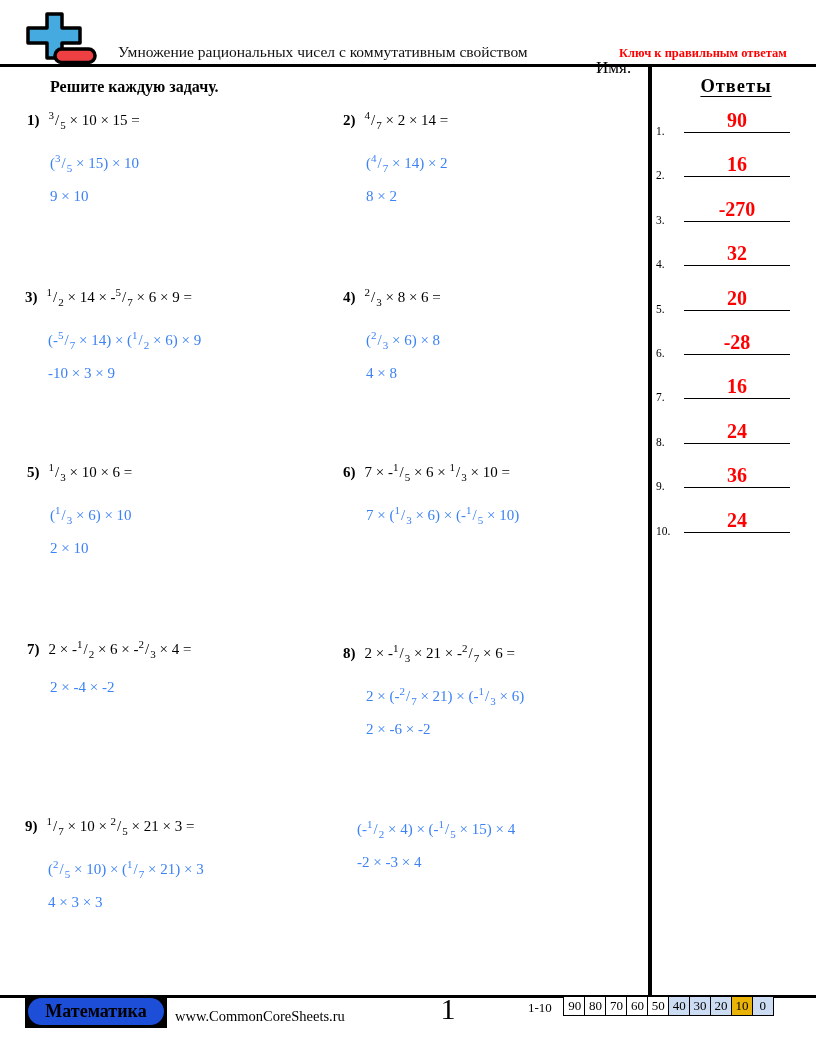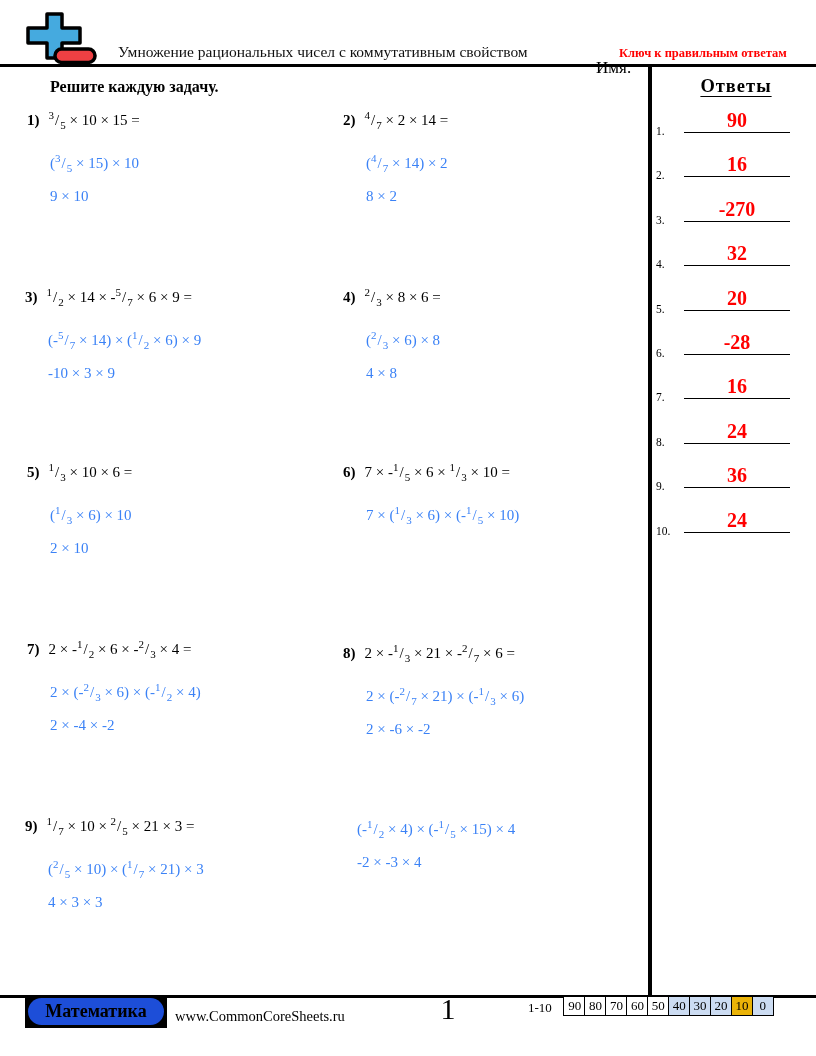--- a/index.html
+++ b/index.html
@@ -108,21 +108,20 @@
   </div>
   <div class="problem" style="left:343px; top:452px;">
     <div class="q"><span class="pnum">6)</span><span>7 × -<span class="frac"><sup>1</sup><span class="sl">/</span><sub>5</sub></span> × 6 × <span class="frac"><sup>1</sup><span class="sl">/</span><sub>3</sub></span> × 10 =</span></div>
     <div class="work">
         <div class="work-line">7 × (<span class="frac"><sup>1</sup><span class="sl">/</span><sub>3</sub></span> × 6) × (-<span class="frac"><sup>1</sup><span class="sl">/</span><sub>5</sub></span> × 10)</div>
       </div>
   </div>
   <div class="problem" style="left:27px; top:629px;">
     <div class="q"><span class="pnum">7)</span><span>2 × -<span class="frac"><sup>1</sup><span class="sl">/</span><sub>2</sub></span> × 6 × -<span class="frac"><sup>2</sup><span class="sl">/</span><sub>3</sub></span> × 4 =</span></div>
     <div class="work">
-        <div class="work-line">2 × (-<span class="frac"><sup>2</sup><span class="sl">/</span><sub>3</sub></span> × 6) × (-<span class="frac"><sup>1</sup><span class="sl">/</span><sub>2</sub></span> × 4)</div>
         <div class="work-line">2 × -4 × -2</div>
       </div>
   </div>
   <div class="problem" style="left:343px; top:633px;">
     <div class="q"><span class="pnum">8)</span><span>2 × -<span class="frac"><sup>1</sup><span class="sl">/</span><sub>3</sub></span> × 21 × -<span class="frac"><sup>2</sup><span class="sl">/</span><sub>7</sub></span> × 6 =</span></div>
     <div class="work">
         <div class="work-line">2 × (-<span class="frac"><sup>2</sup><span class="sl">/</span><sub>7</sub></span> × 21) × (-<span class="frac"><sup>1</sup><span class="sl">/</span><sub>3</sub></span> × 6)</div>
         <div class="work-line">2 × -6 × -2</div>
       </div>
   </div>

